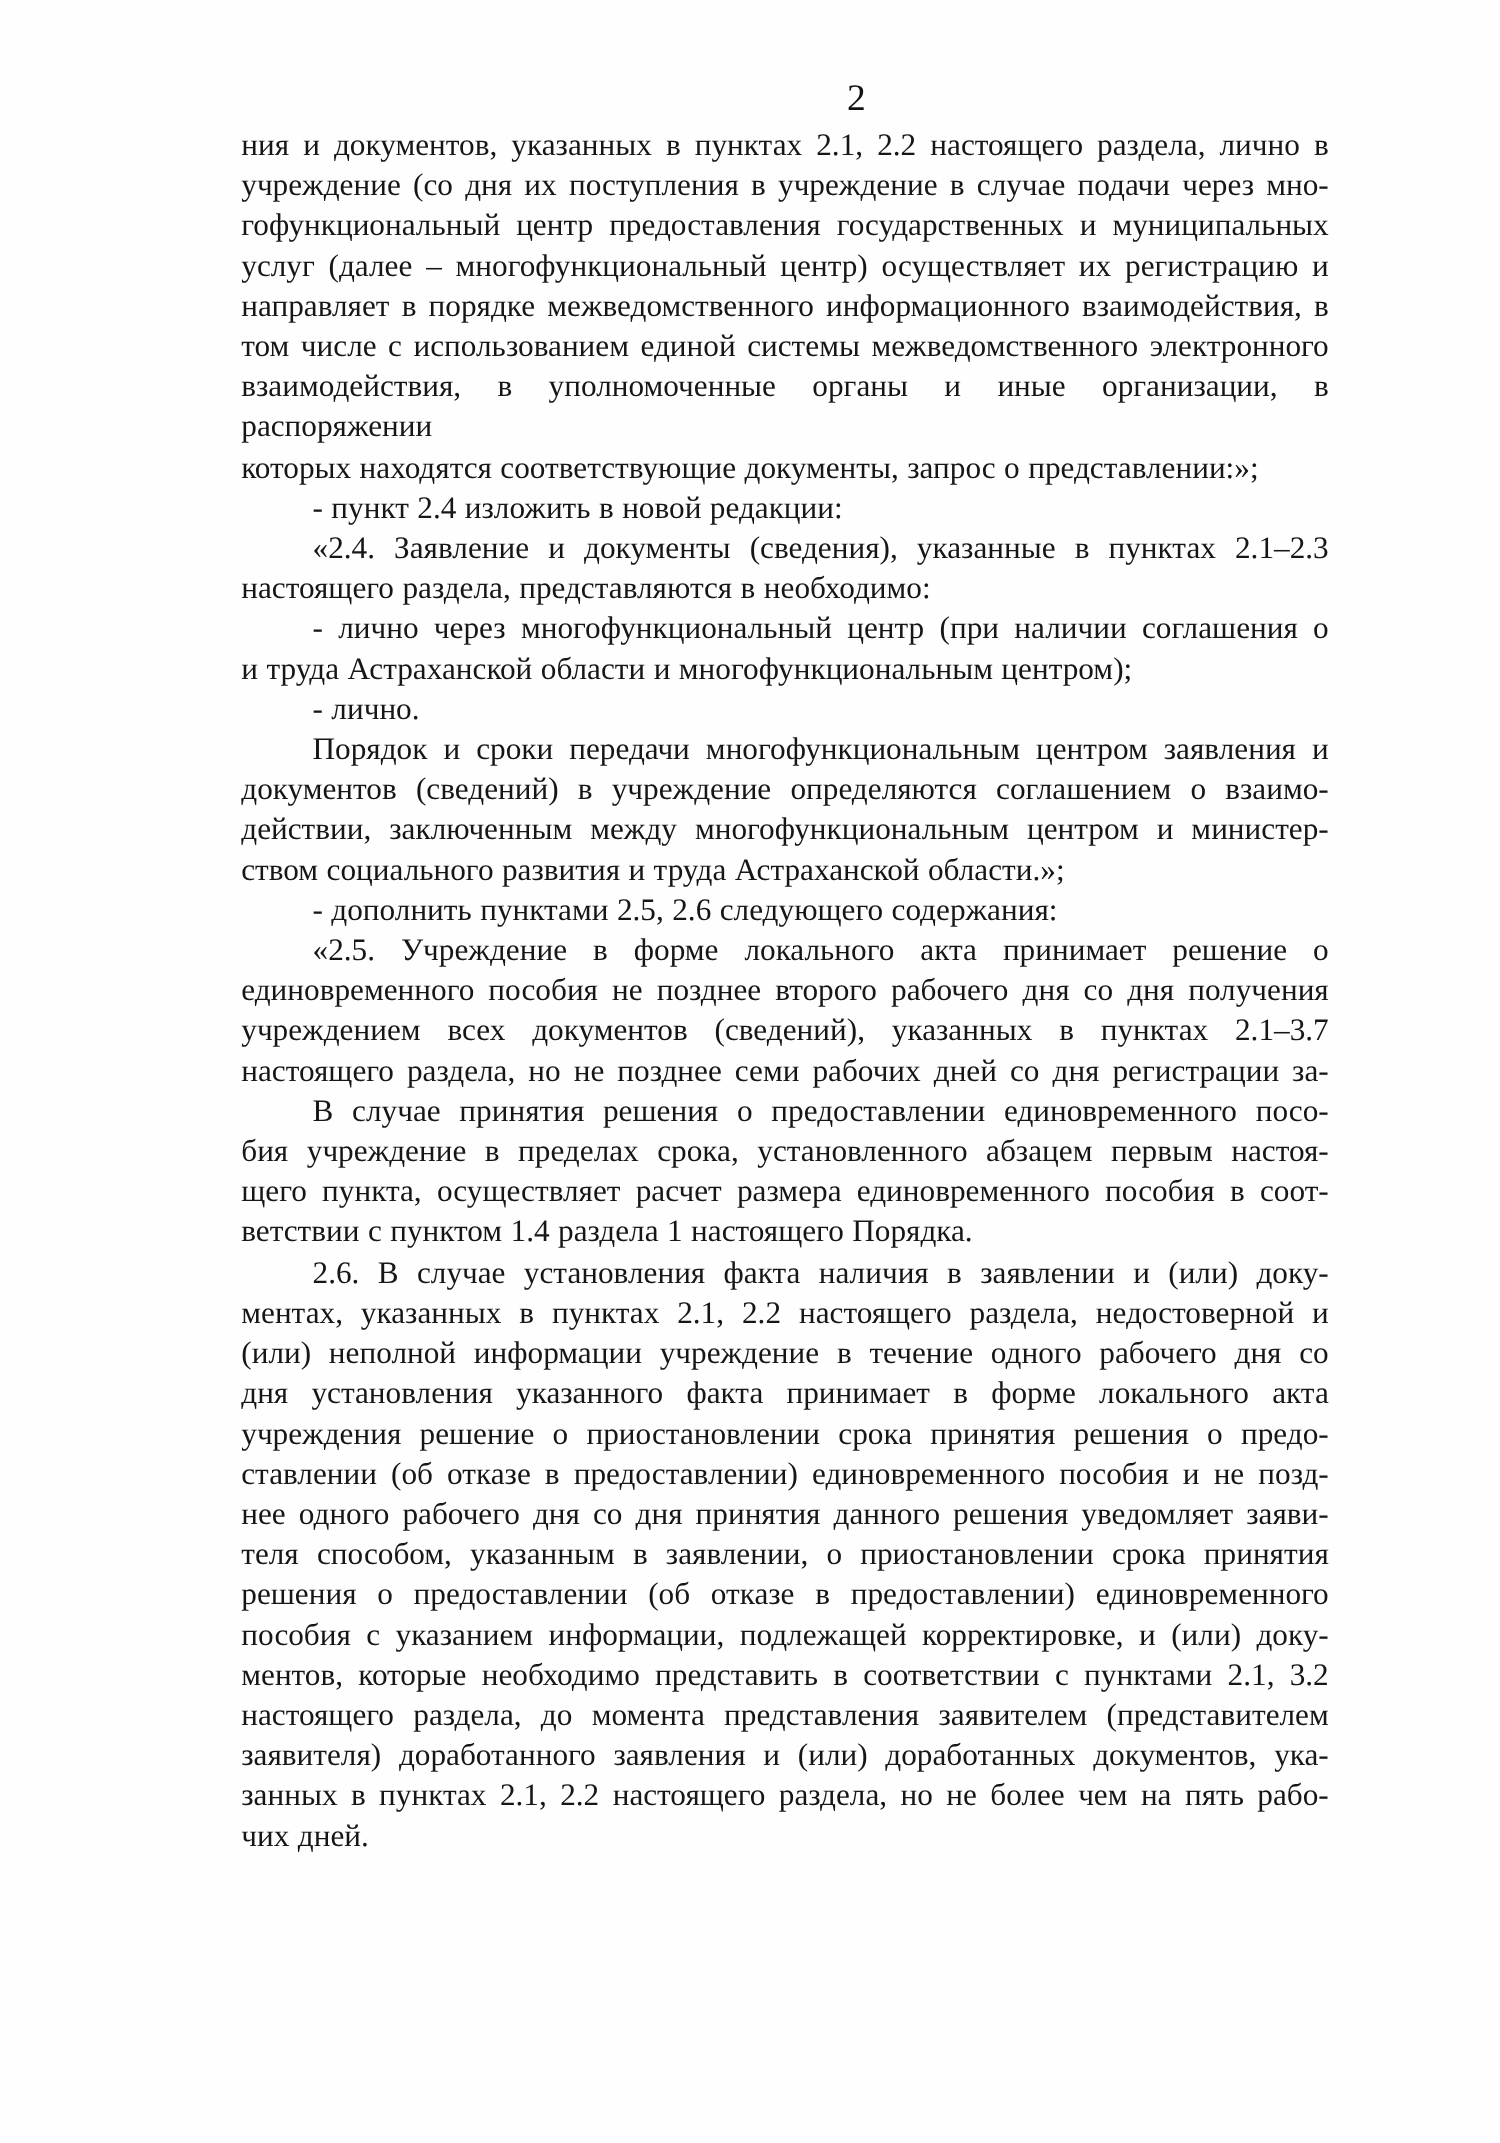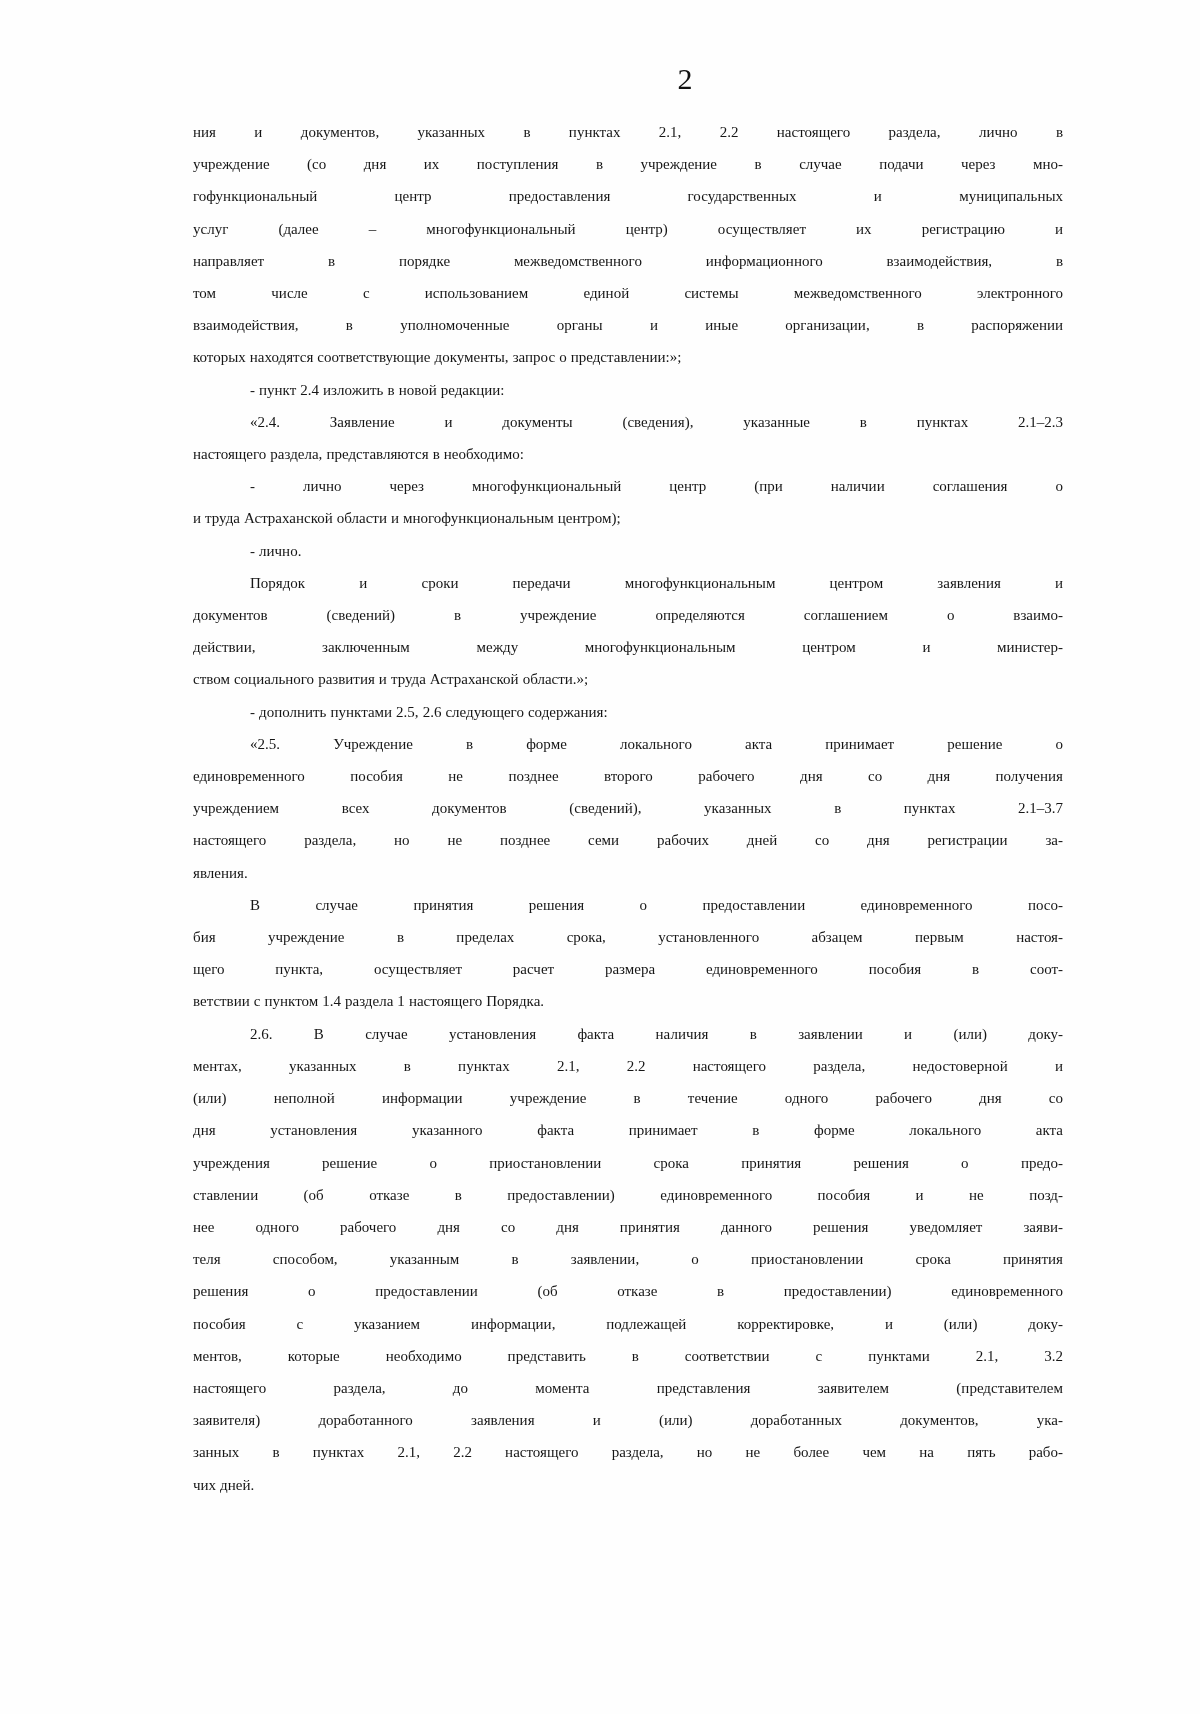--- a/index.html
+++ b/index.html
@@ -21,24 +21,24 @@
     top: 62px;
     left: 620px;
     width: 130px;
     text-align: center;
     font-size: 30px;
     line-height: 34px;
     color: #121212;
   }
   .doc-body {
     position: absolute;
-    top: 116px;
+    top: 101px;
     left: 193px;
     width: 870px;
-    font-size: 15px;
+    font-size: 25px;
     line-height: 32.2px;
   }
   .para {
     margin: 0;
     padding: 0;
   }
   .line {
     text-align: justify;
     text-align-last: justify;
     white-space: normal;
@@ -88,21 +88,20 @@
         <div class="line last">ством социального развития и труда Астраханской области.»;</div>
       </div>
       <div class="para indent">
         <div class="line first last">- дополнить пунктами 2.5, 2.6 следующего содержания:</div>
       </div>
       <div class="para indent">
         <div class="line first">«2.5. Учреждение в форме локального акта принимает решение о</div>
         <div class="line">единовременного пособия не позднее второго рабочего дня со дня получения</div>
         <div class="line">учреждением всех документов (сведений), указанных в пунктах 2.1–3.7</div>
         <div class="line">настоящего раздела, но не позднее семи рабочих дней со дня регистрации за-</div>
-        <div class="line last">явления.</div>
       </div>
       <div class="para indent">
         <div class="line first">В случае принятия решения о предоставлении единовременного посо-</div>
         <div class="line">бия учреждение в пределах срока, установленного абзацем первым настоя-</div>
         <div class="line">щего пункта, осуществляет расчет размера единовременного пособия в соот-</div>
         <div class="line last">ветствии с пунктом 1.4 раздела 1 настоящего Порядка.</div>
       </div>
       <div class="para indent">
         <div class="line first">2.6. В случае установления факта наличия в заявлении и (или) доку-</div>
         <div class="line">ментах, указанных в пунктах 2.1, 2.2 настоящего раздела, недостоверной и</div>

